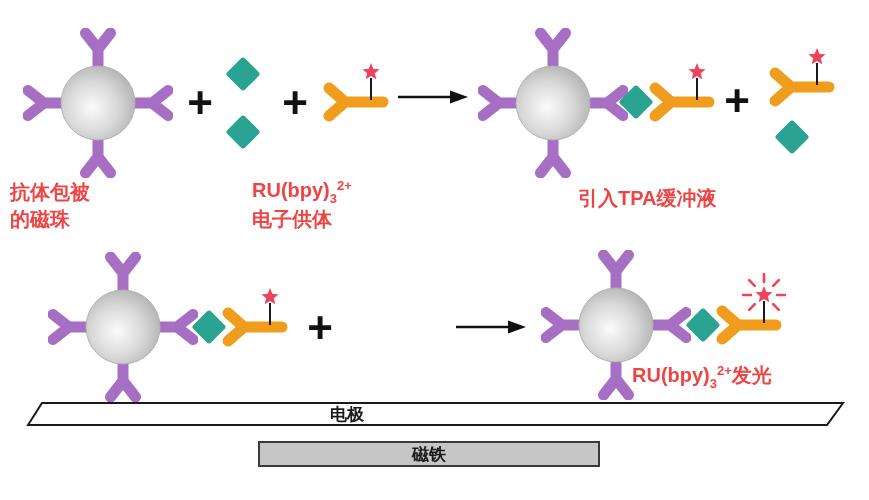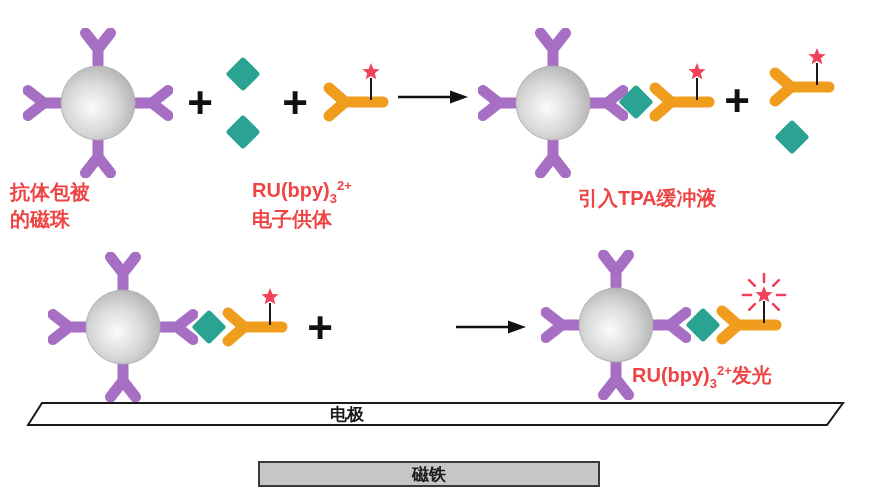--- a/index.html
+++ b/index.html
@@ -4,21 +4,21 @@
 <style>
   html,body{margin:0;padding:0;background:#fff;}
   .stage{position:relative;width:869px;height:500px;background:#ffffff;overflow:hidden;
          font-family:"Liberation Sans","DejaVu Sans",sans-serif;color:#1a1a1a;}
   .abs{position:absolute;}
   .label{position:absolute;text-align:left;font-size:20px;font-weight:600;line-height:27px;color:#ef4444;}
   .plus{position:absolute;width:44px;height:44px;display:flex;align-items:center;justify-content:center;
         font-size:44px;font-weight:700;color:#111;}
   .sub{font-size:13px;position:relative;top:6px;}
   .sup{font-size:13px;position:relative;top:-7px;}
-  .magnet{position:absolute;left:258px;top:461px;width:338px;height:22px;background:#c6c6c6;
+  .magnet{position:absolute;left:258px;top:441px;width:338px;height:22px;background:#c6c6c6;
           border:2px solid #3a3a3a;display:flex;align-items:center;justify-content:center;
           font-size:17px;font-weight:600;}
   .elec-label{position:absolute;left:330px;top:403px;width:200px;text-align:left;
               font-size:17px;font-weight:600;}
 </style>
 </head>
 <body>
 
 <div class="stage">
 

